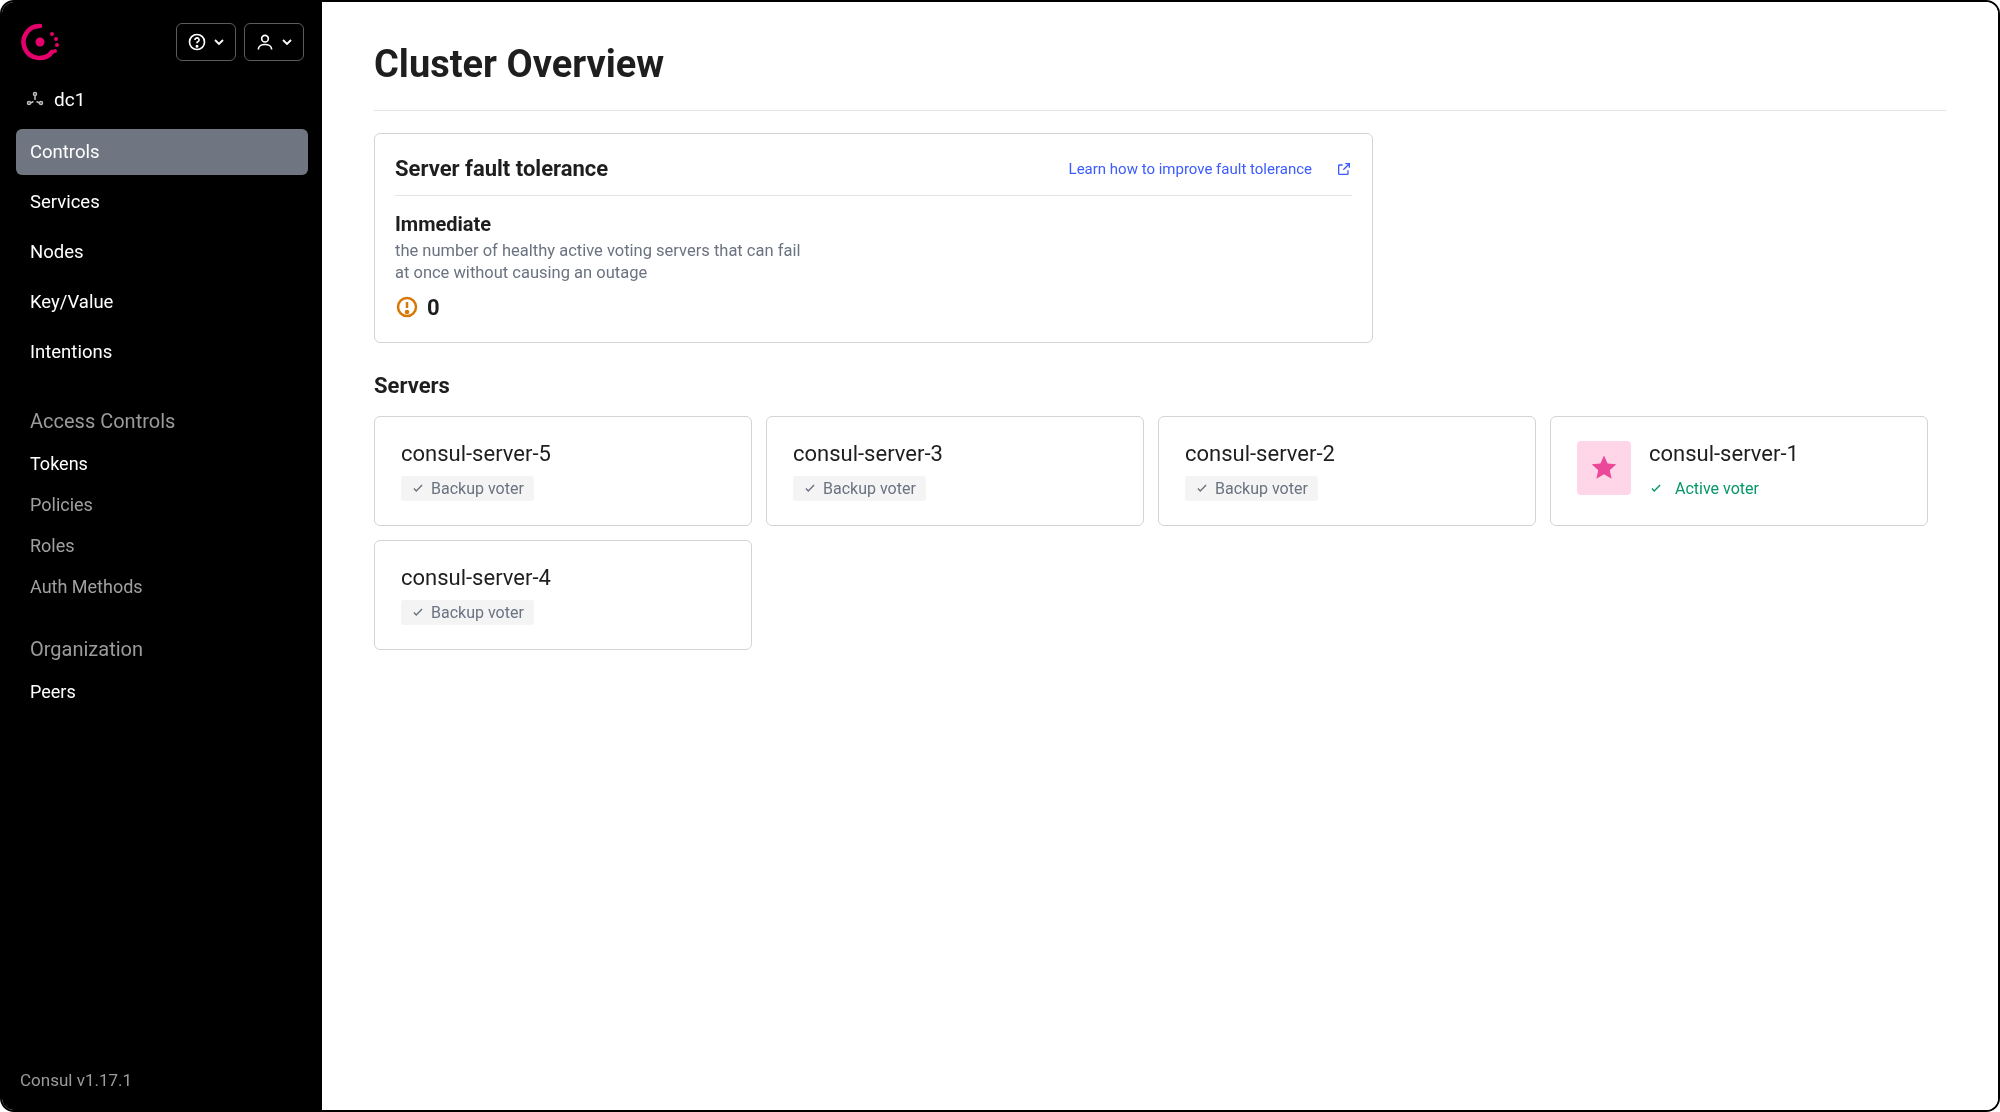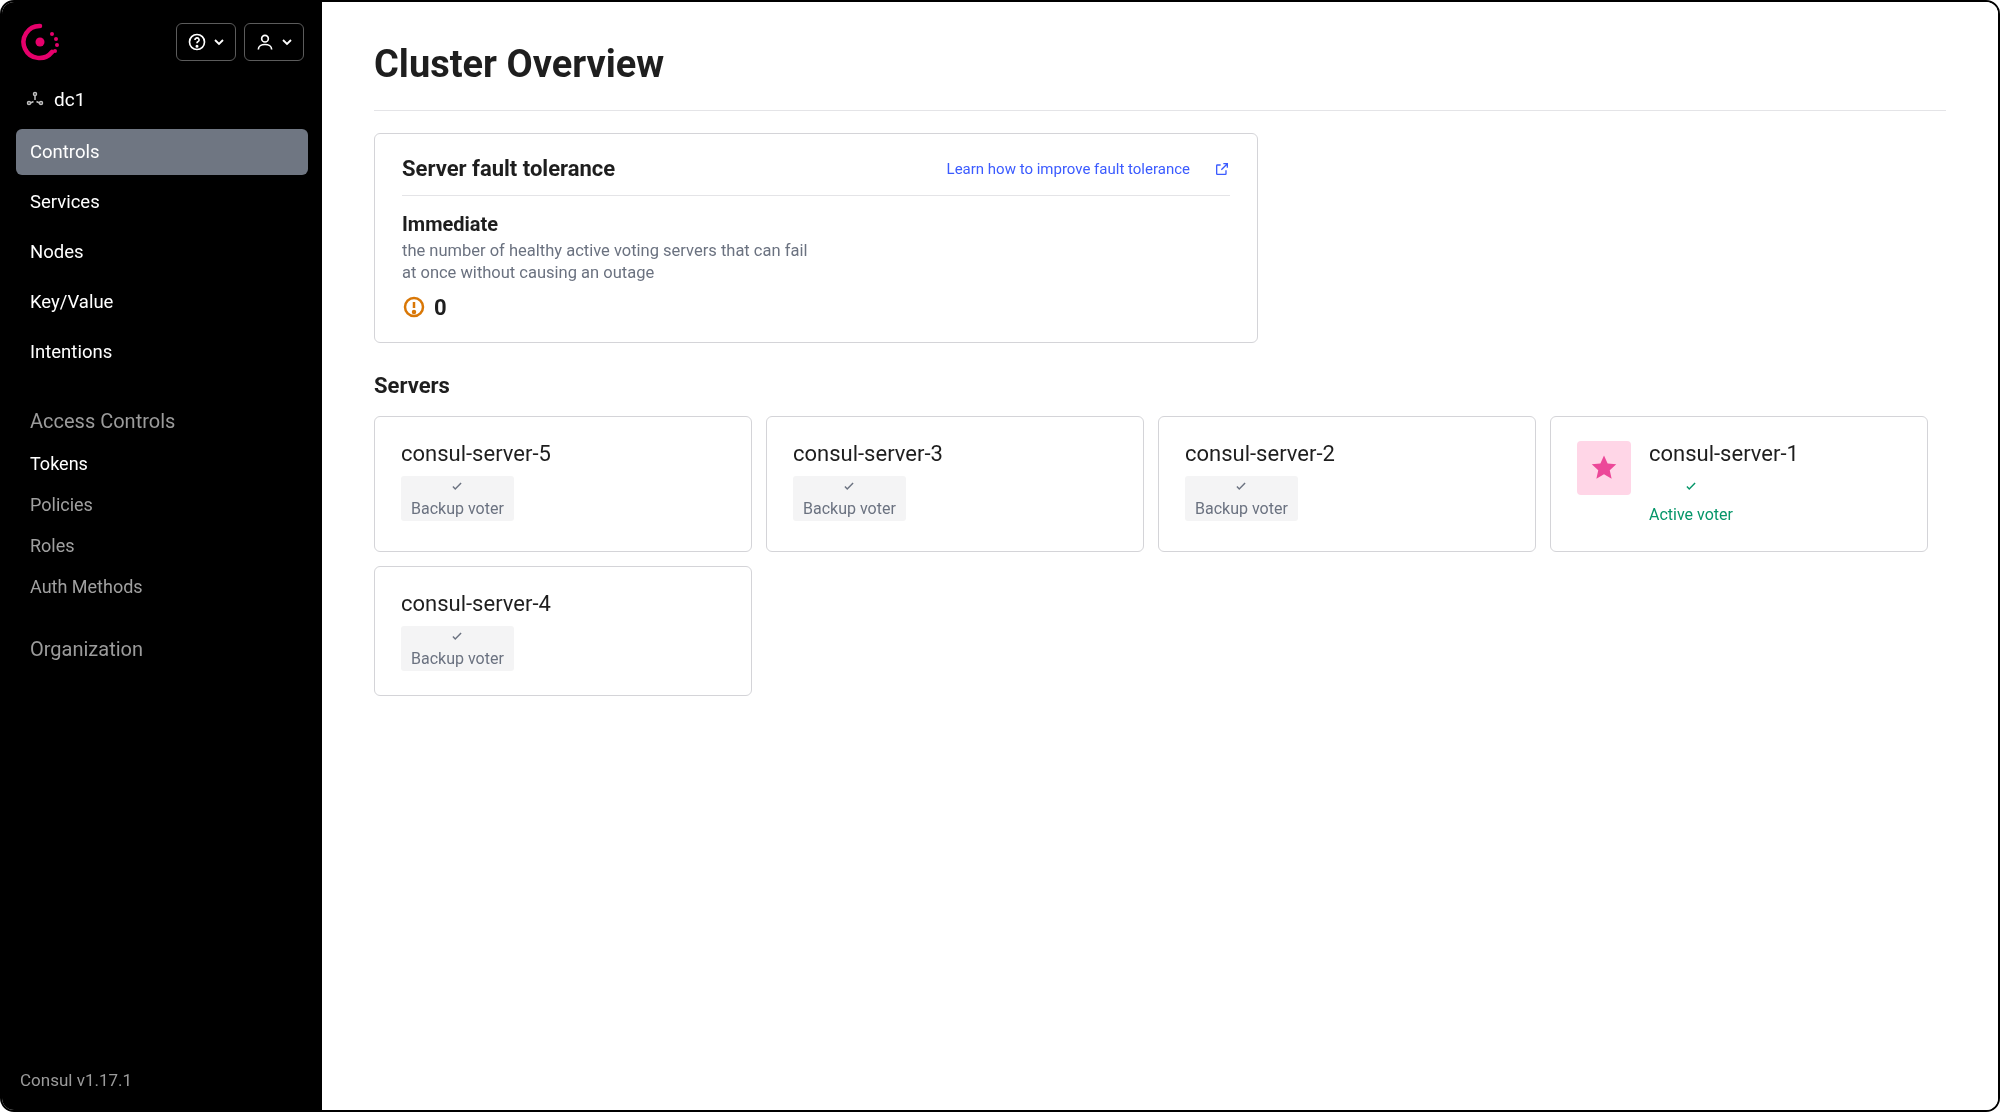--- a/index.html
+++ b/index.html
@@ -80,22 +80,22 @@
     flex: 1;
     background: #fff;
     padding: 40px 52px;
     overflow: auto;
   }
   h1 { font-size: 38px; font-weight: 700; margin-bottom: 24px; }
   hr.divider { border: none; border-top: 1px solid #e4e4e7; margin-bottom: 22px; }
   .card {
     border: 1px solid #d4d4d8;
     border-radius: 6px;
-    padding: 22px 27px;
-    width: 884px;
+    padding: 22px 20px;
+    width: 999px;
   }
   .card-header {
     display: flex; justify-content: space-between; align-items: center;
     border-bottom: 1px solid #e4e4e7;
     padding-bottom: 14px;
     margin-bottom: 16px;
   }
   .card-title { font-size: 22px; font-weight: 700; }
   .learn-link {
     color: #3b5bff;
@@ -123,21 +123,20 @@
   }
   .server-card .content { flex: 1; }
   .server-name { font-size: 22px; font-weight: 400; margin-bottom: 10px; }
   .status-badge {
     display: inline-flex; align-items: center; gap: 6px;
     background: #f4f4f5;
     color: #6b7280;
     padding: 3px 10px;
     font-size: 16px;
     border-radius: 3px;
-    flex-direction: column;
   }
   .status-badge.active { color: #059669; background: transparent; padding-left:0;gap:12px; }
   .leader-badge {
     width: 54px; height: 54px;
     background: #ffd6e7;
     border-radius: 4px;
     display: flex; align-items: center; justify-content: center;
     flex-shrink: 0;
   }
   svg { display: block; }
@@ -208,20 +207,21 @@
     <a class="nav-item"><span>Intentions</span></a>
   </div>
 
   <div class="nav-section">Access Controls</div>
   <a class="nav-sub enabled"><span>Tokens</span></a>
   <a class="nav-sub"><span>Policies</span></a>
   <a class="nav-sub"><span>Roles</span></a>
   <a class="nav-sub"><span>Auth Methods</span></a>
 
   <div class="nav-section">Organization</div>
+  <a class="nav-sub enabled"><span>Peers</span></a>
 
   <div class="sidebar-footer">Consul v1.17.1</div>
 </aside>
 
 <main class="main">
   <h1>Cluster Overview</h1>
   <hr class="divider">
 
   <section class="card">
     <div class="card-header">

